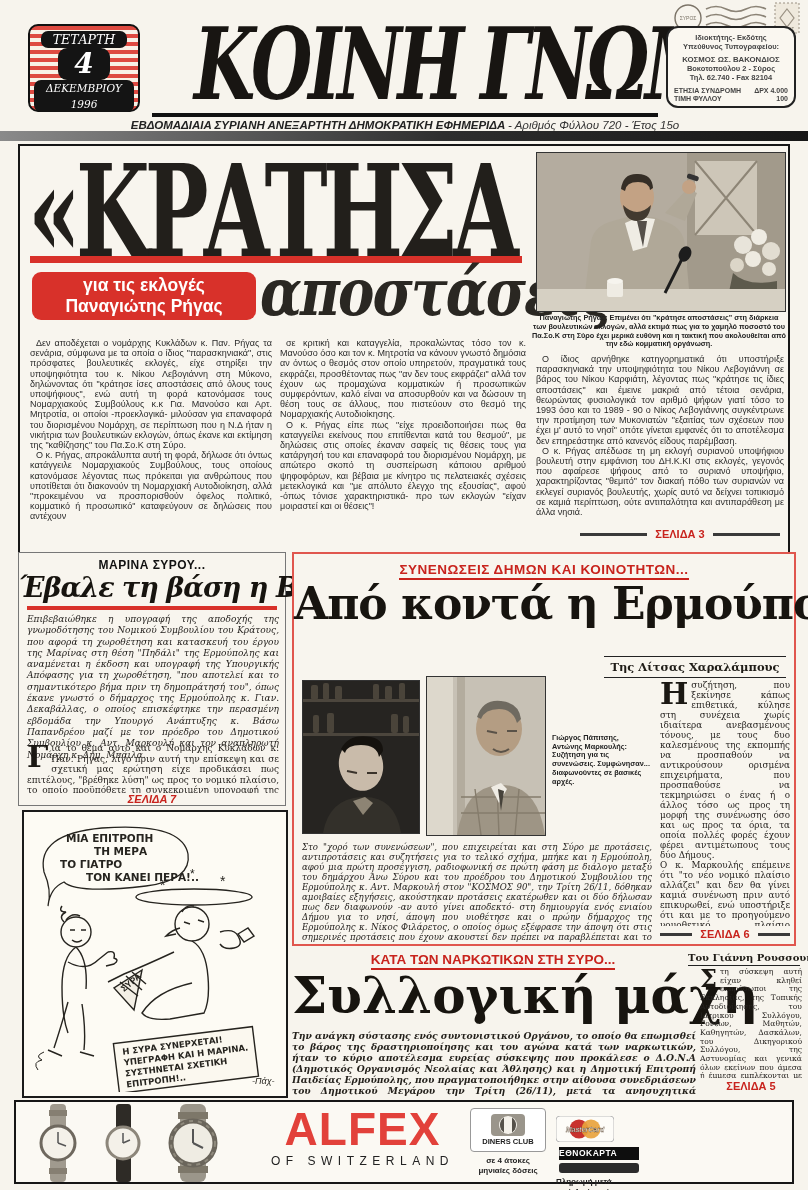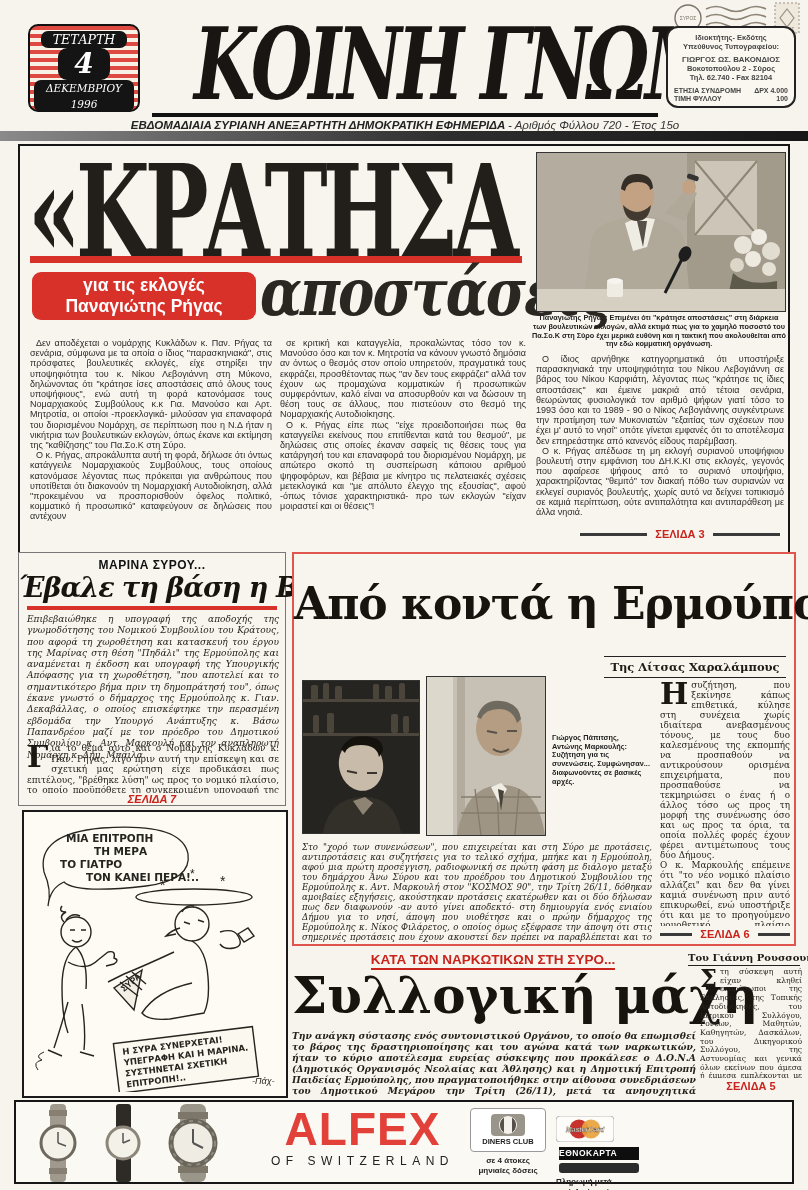--- a/index.html
+++ b/index.html
@@ -134,21 +134,21 @@
     <g>
       <rect x="103" y="2" width="24" height="30" fill="#efe9dd" stroke="#9a9183" stroke-width="1" stroke-dasharray="2 2"></rect>
       <path d="M115 8 l7 9 l-7 9 l-7 -9 z" fill="none" stroke="#9a9183" stroke-width="1.2"></path>
       <text x="115" y="30" font-size="4.5" text-anchor="middle" fill="#8b8376">ΕΛΛΑΣ</text>
     </g>
   </svg>
 
   <div class="abs" id="pubbox">
     <div class="r">Ιδιοκτήτης- Εκδότης</div>
     <div class="r">Υπεύθυνος Τυπογραφείου:</div>
-    <div class="r name">ΓΙΩΡΓΟΣ ΩΣ. ΒΑΚΟΝΔΙΟΣ</div>
+    <div class="r name">ΚΟΣΜΟΣ ΩΣ. ΒΑΚΟΝΔΙΟΣ</div>
     <div class="r">Βοκοτοπούλου 2 - Σύρος</div>
     <div class="r">Τηλ. 62.740 - Fax 82104</div>
     <div class="sep"></div>
     <div class="row">
       <span>ΕΤΗΣΙΑ ΣΥΝΔΡΟΜΗ</span>
         <span>ΔΡΧ 4.000</span>
     </div>
     <div class="row">
       <span>ΤΙΜΗ ΦΥΛΛΟΥ</span>
         <span>100</span>
@@ -283,20 +283,23 @@
           <text x="100" y="256">ΣΥΣΤΗΝΕΤΑΙ ΣΧΕΤΙΚΗ</text>
           <text x="100" y="267">ΕΠΙΤΡΟΠΗ!..</text>
         </g>
       </g>
       <text x="228" y="272" font-size="9" font-style="italic" fill="#26241f">-Πάχ-</text>
       <path d="M14 258 q-6 -8 4 -10 q-8 -4 2 -8" stroke="#26241f" fill="none"></path>
     </svg>
   </div>
 
   <div class="abs" id="unionbox">
+    <div class="abs" id="ukicker">
+      <span>ΣΥΝΕΝΩΣΕΙΣ ΔΗΜΩΝ ΚΑΙ ΚΟΙΝΟΤΗΤΩΝ...</span>
+    </div>
     <div class="abs" id="uhead">Από κοντά η Ερμούπολη</div>
     <div class="abs" id="ubyline">Της Λίτσας Χαραλάμπους</div>
 
     <svg class="abs" id="uphoto1" viewBox="0 0 116 152" preserveAspectRatio="none">
       <rect width="116" height="152" fill="#262421"></rect>
       <rect x="0" y="18" width="116" height="3" fill="#4c463d"></rect>
       <rect x="0" y="52" width="116" height="3" fill="#4c463d"></rect>
       <g fill="#4a443a">
         <rect x="8" y="4" width="7" height="15" rx="2"></rect>
           <rect x="20" y="2" width="6" height="17" rx="2"></rect>

